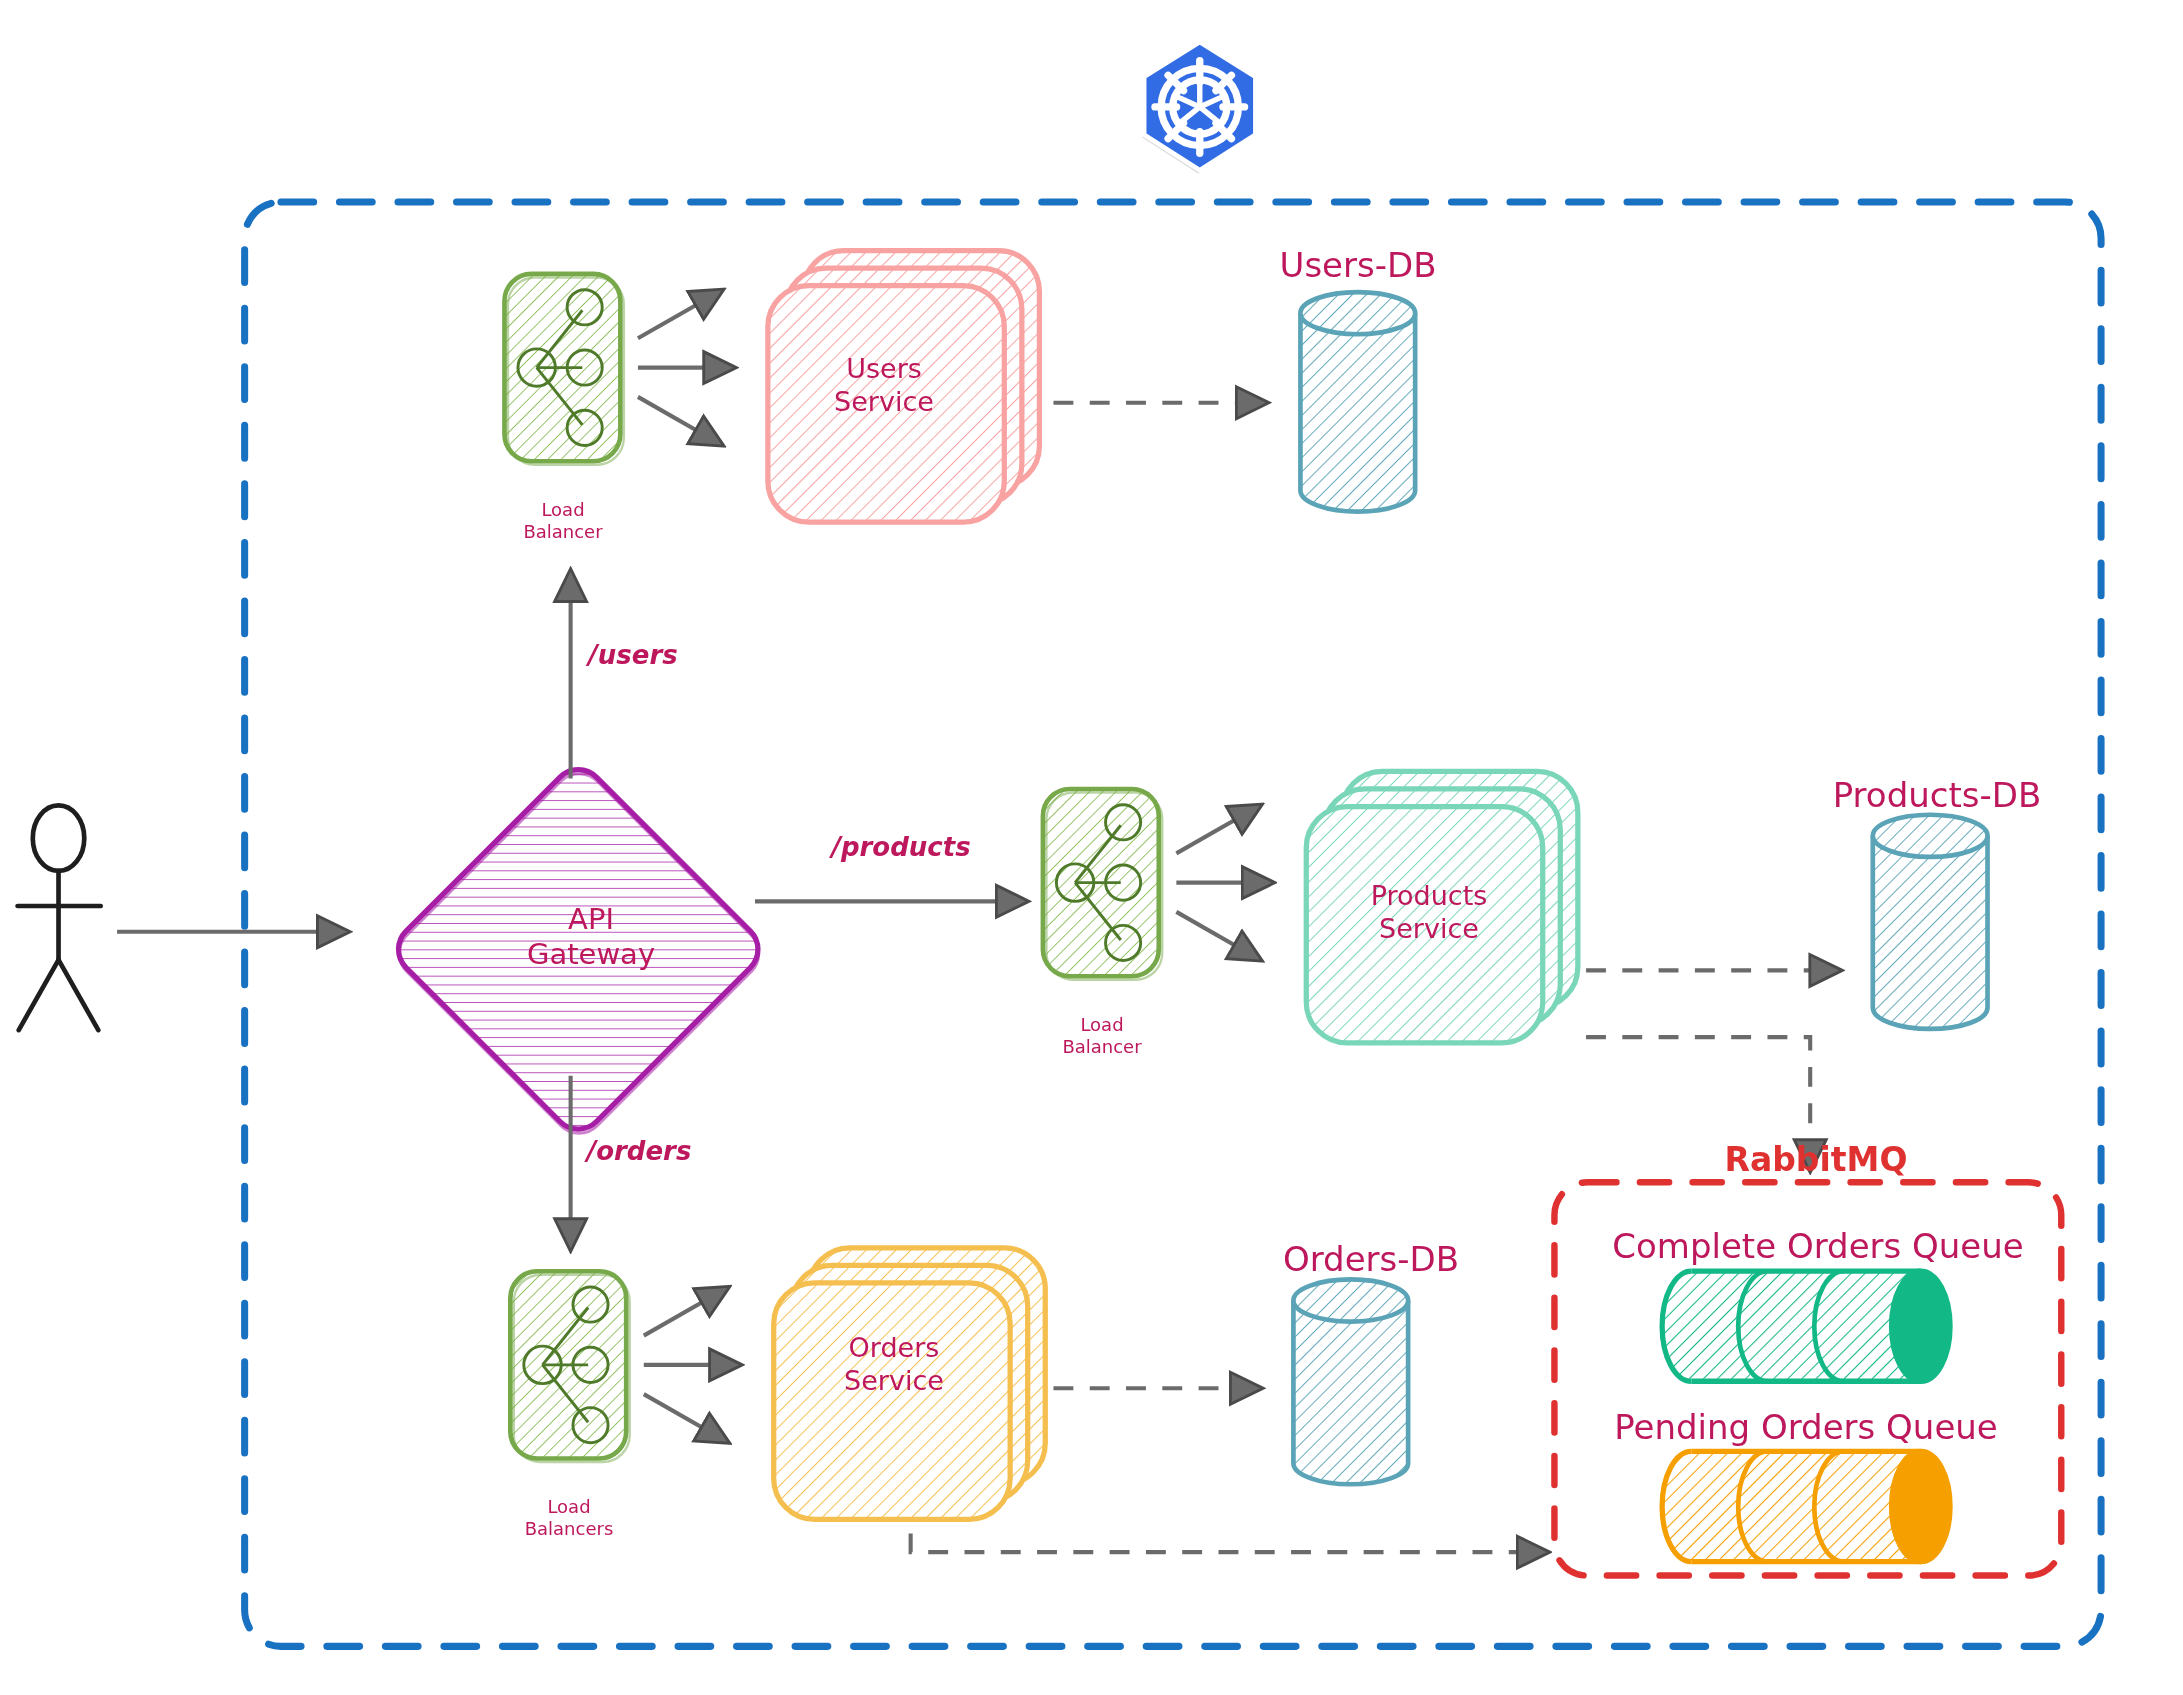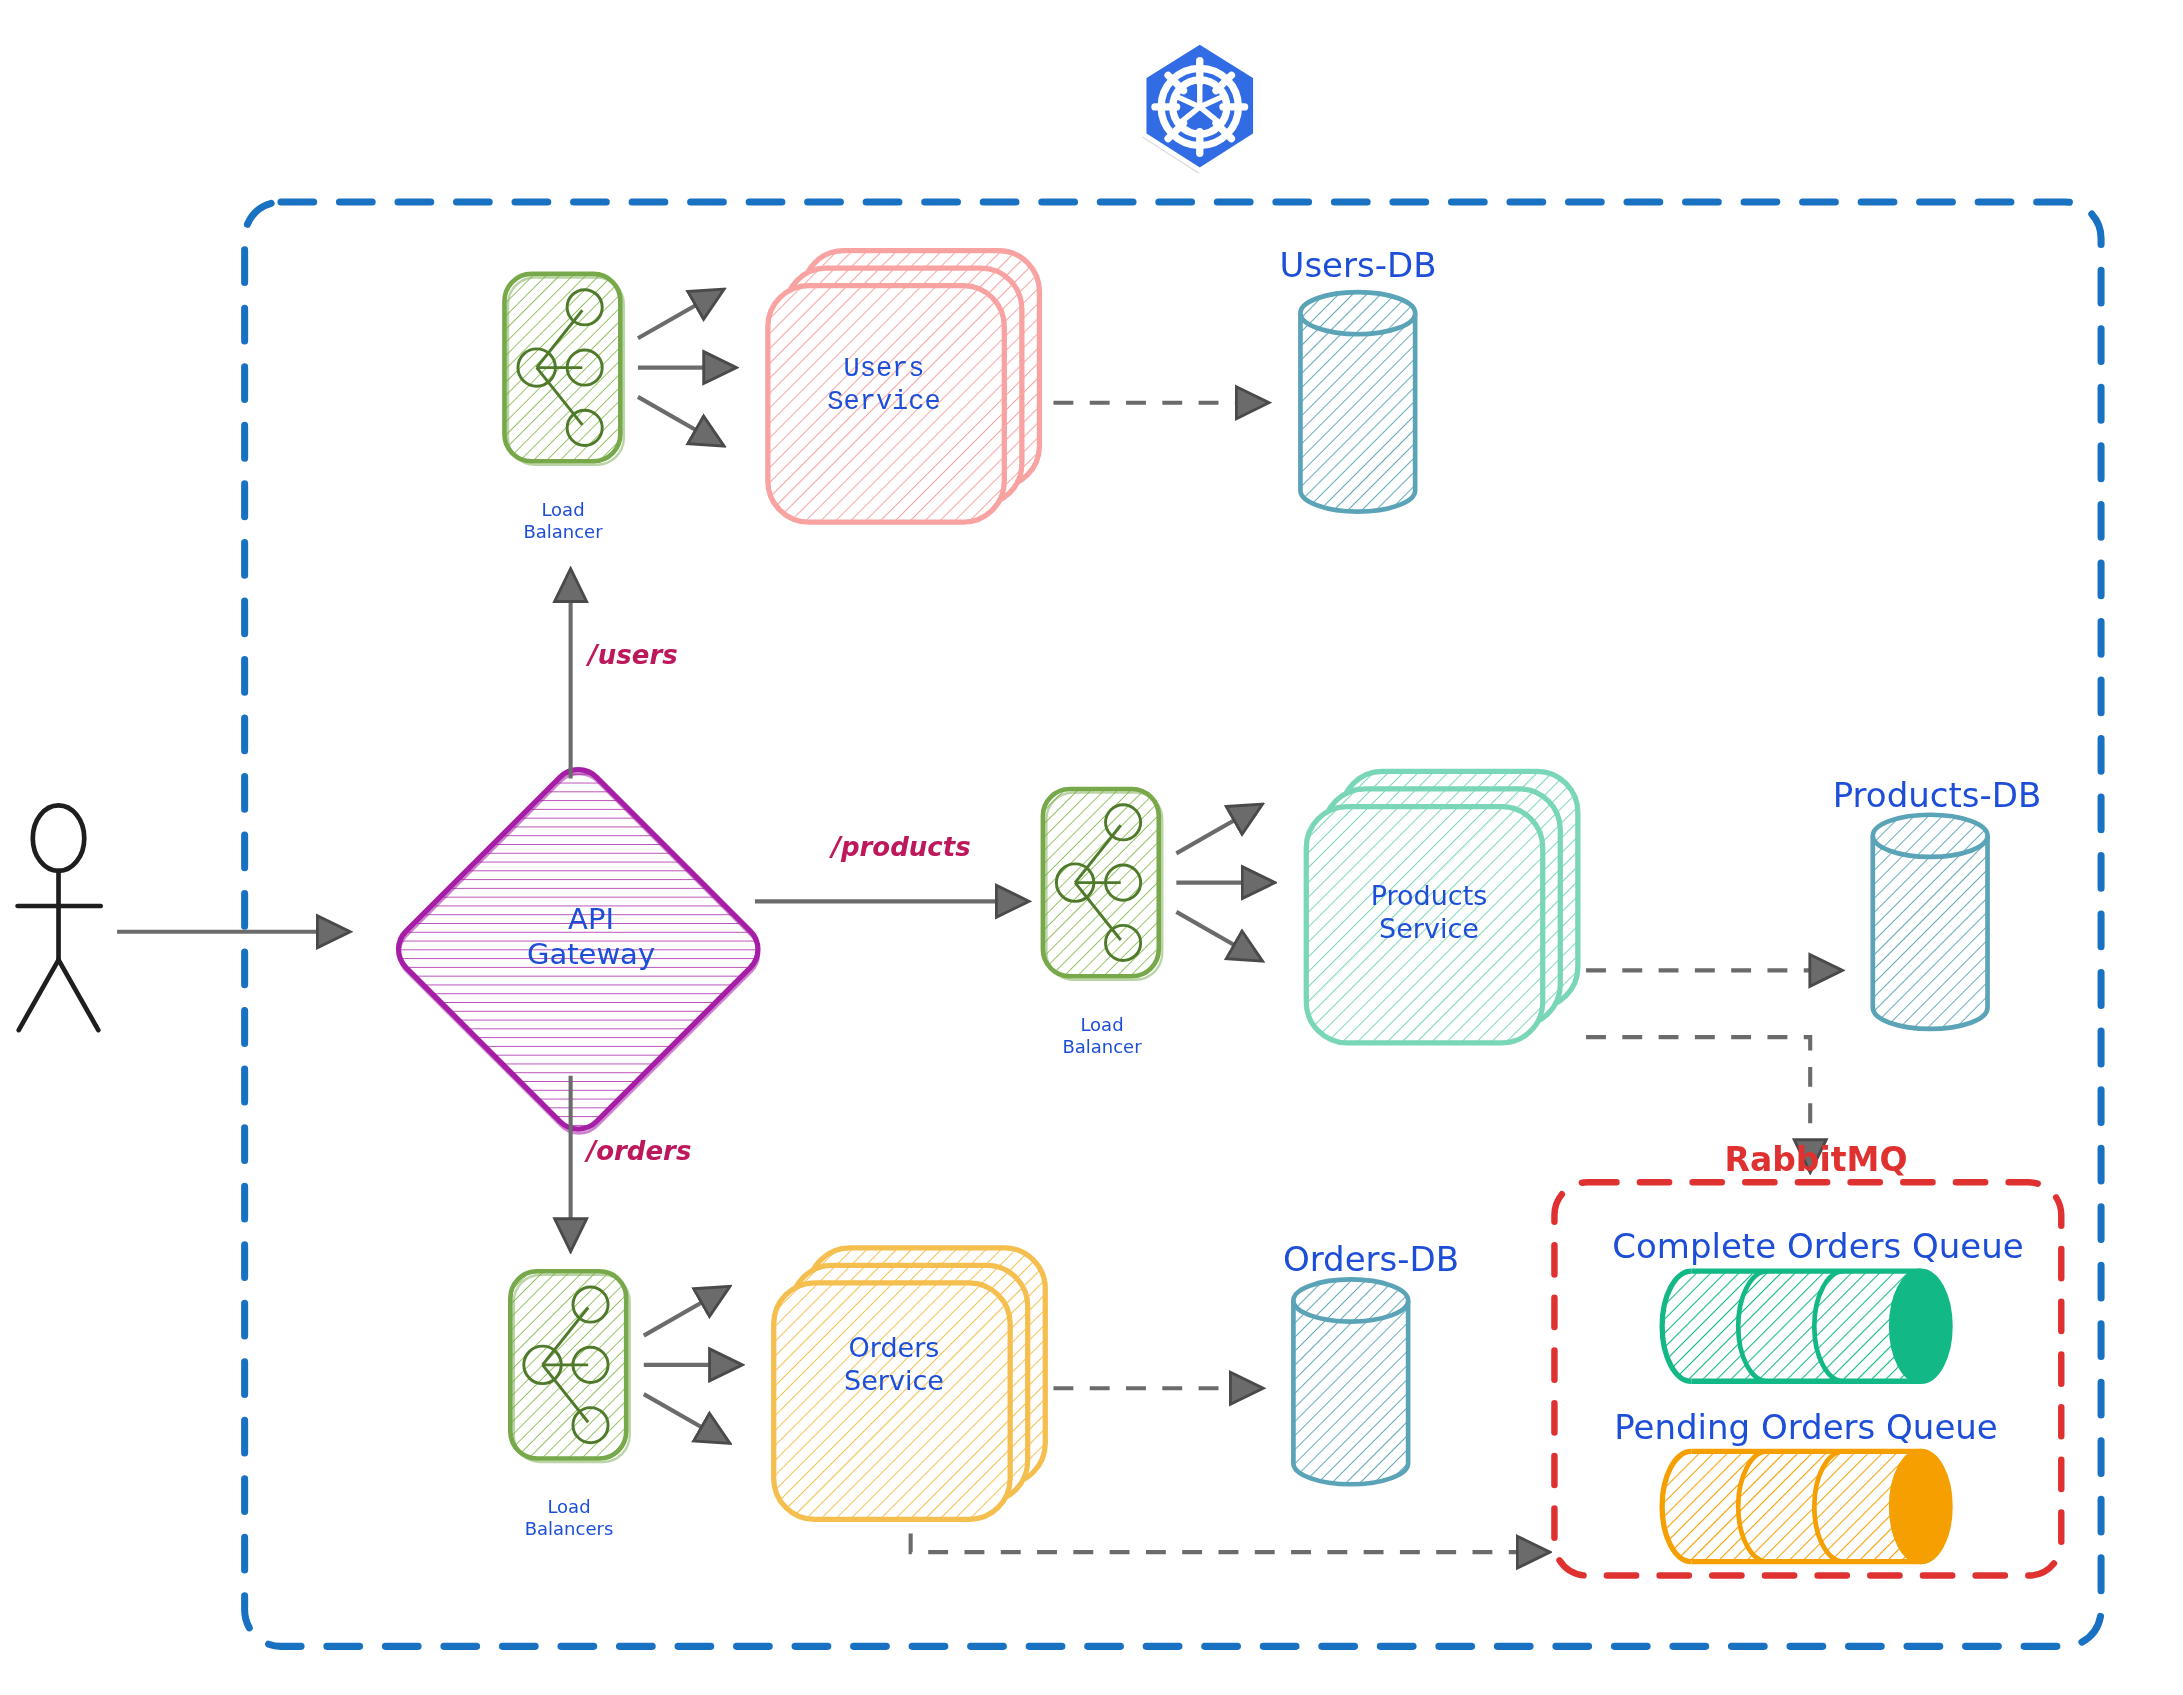--- a/index.html
+++ b/index.html
@@ -1,20 +1,20 @@
 <!DOCTYPE html>
 <html style="font-size:9.4px"><head>
 <meta charset="utf-8">
 <title>Microservices Architecture Diagram</title>
 <style>
   html,body{margin:0;padding:0;background:#ffffff;}
   body{font-family:"DejaVu Sans",sans-serif;}
   #stage{position:relative;width:2183px;height:1695px;background:#fff;overflow:hidden;}
   #stage svg.layer{position:absolute;left:0;top:0;width:2183px;height:1695px;overflow:visible;}
-  .lbl{position:absolute;color:#1d4ed8;font-family:"DejaVu Sans",sans-serif;
+  .lbl{position:absolute;color:#be185d;font-family:"DejaVu Sans",sans-serif;
        white-space:pre;line-height:1.22;text-align:center;transform:translate(-50%,-50%);}
   .lbl.node{font-size:27px;}
   .lbl.small{font-size:18px;}
   .lbl.dbtitle{font-size:34px;}
   .lbl.route{font-size:26px;color:#be185d;font-style:italic;font-weight:600;}
   .lbl.rabbit{font-size:33px;color:#e03131;font-weight:700;}
   .lbl.queue{font-size:34px;}
   .lbl.api{font-size:29px;}
 </style>
 </head>
@@ -290,21 +290,21 @@
   <div class="lbl api" style="left:591px;top:937px;">API
 Gateway</div>
 
   <div class="lbl small" style="left:563px;top:521px;">Load
 Balancer</div>
   <div class="lbl small" style="left:1102px;top:1036px;">Load
 Balancer</div>
   <div class="lbl small" style="left:569px;top:1518px;">Load
 Balancers</div>
 
-  <div class="lbl node" style="left:884px;top:386px;font-family:Liberation Mono, monospace;">Users
+  <div class="lbl node" style="left:884px;top:386px;">Users
 Service</div>
   <div class="lbl node" style="left:1429px;top:913px;">Products
 Service</div>
   <div class="lbl node" style="left:894px;top:1365px;">Orders
 Service</div>
 
   <div class="lbl dbtitle" style="left:1358px;top:266px;">Users-DB</div>
   <div class="lbl dbtitle" style="left:1937px;top:796px;">Products-DB</div>
   <div class="lbl dbtitle" style="left:1351px;top:1260px;margin-left:20px;">Orders-DB</div>
 

